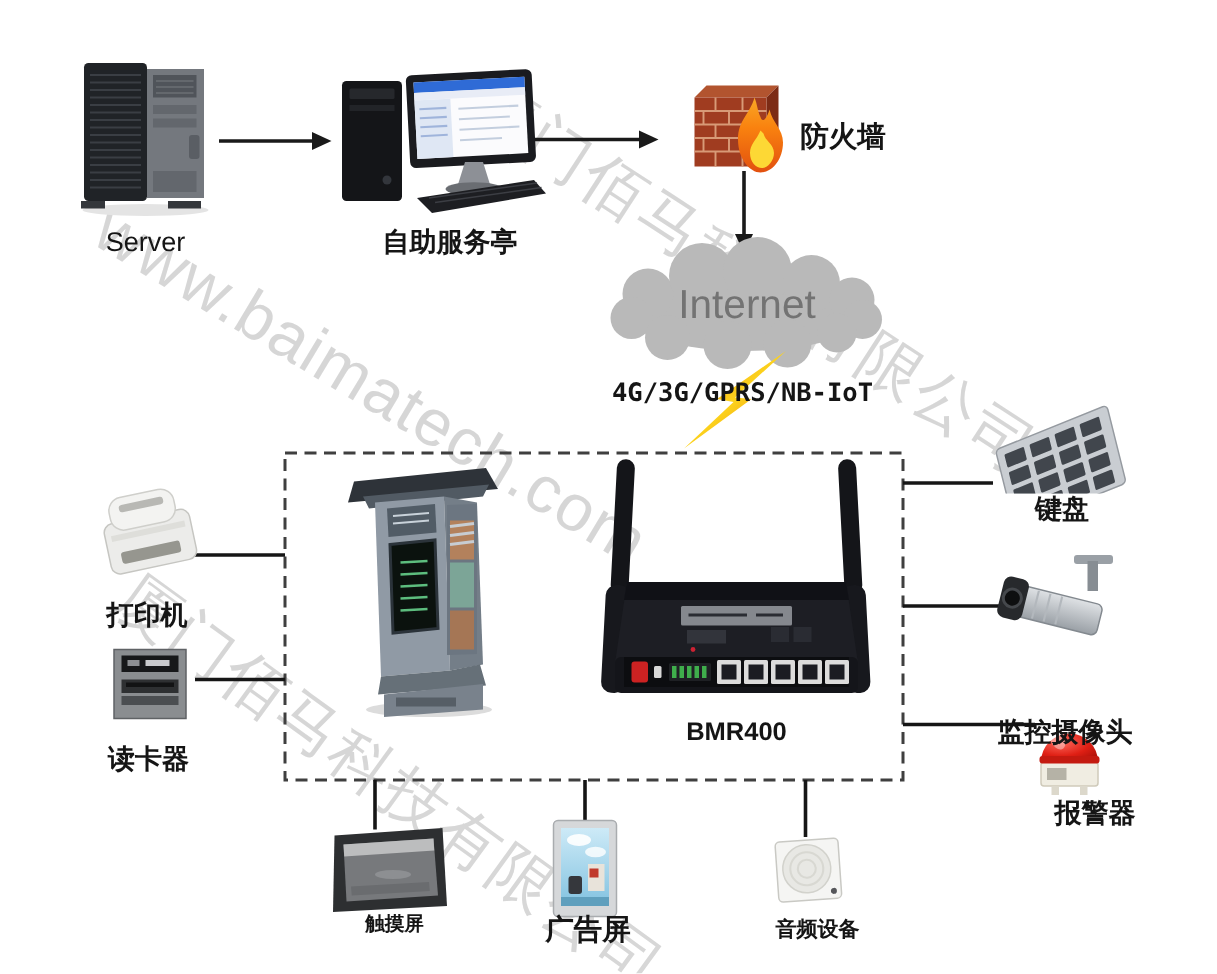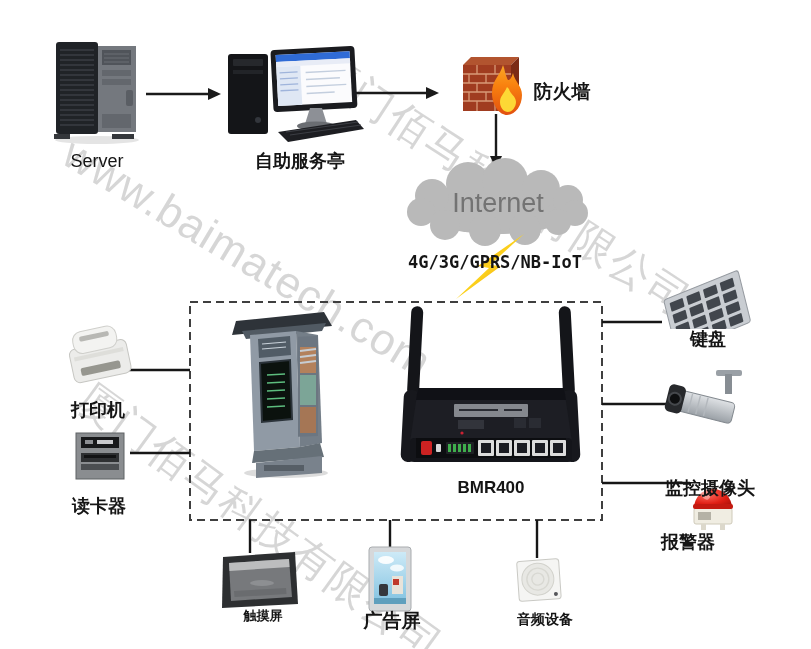--- a/index.html
+++ b/index.html
@@ -373,21 +373,21 @@
       </defs>
       <rect x="8" y="40" width="38" height="16" rx="2" fill="#f0ede2" stroke="#cfcaba"></rect>
       <rect x="12" y="44" width="13" height="8" fill="#b5b2a6"></rect>
       <rect x="15" y="56" width="5" height="6" fill="#dcd8cb"></rect>
       <rect x="34" y="56" width="5" height="6" fill="#dcd8cb"></rect>
       <path d="M8,40 A19,19 0 1 1 46,40 Z" fill="url(#domeG)"></path>
       <rect x="7" y="36" width="40" height="5" rx="2" fill="#c41a10"></rect>
       <ellipse cx="19" cy="24" rx="5" ry="8" transform="rotate(-22 19 24)" fill="#ffffff" opacity="0.4"></ellipse>
     </svg>
   </div>
-  <div class="lbl" style="left:645px;top:532px;width:86px;">报警器</div>
+  <div class="lbl" style="left:687px;top:532px;width:86px;">报警器</div>
 
   <div class="dev" style="left:222px;top:551px;">
     <svg width="78" height="60" viewBox="0 0 78 60">
       <polygon points="1,6 73,1 76,53 0,57" fill="#2d2f31"></polygon>
       <polygon points="7,12 67,8 70,46 9,50" fill="#77797c"></polygon>
       <polygon points="7,12 67,8 67.5,16 7.5,20" fill="#bcbdbe"></polygon>
       <ellipse cx="40" cy="32" rx="12" ry="3" fill="#8d8f92"></ellipse>
       <polygon points="12,40 64,37 64.5,43 12.5,46" fill="#6a6c6f"></polygon>
     </svg>
   </div>

